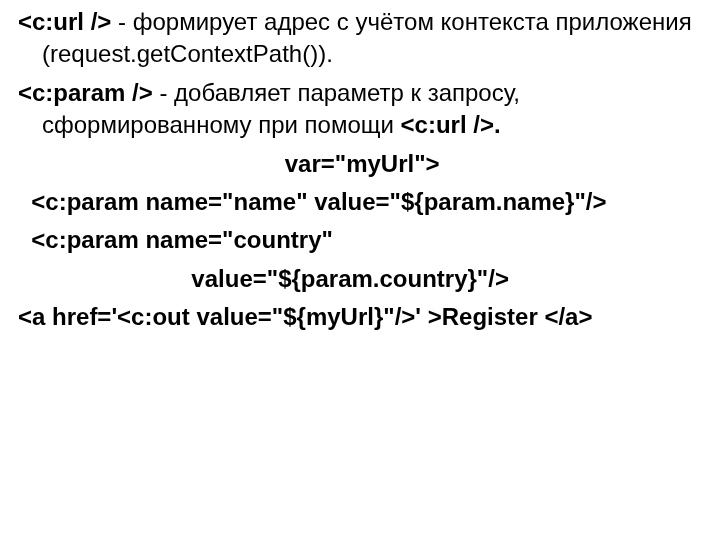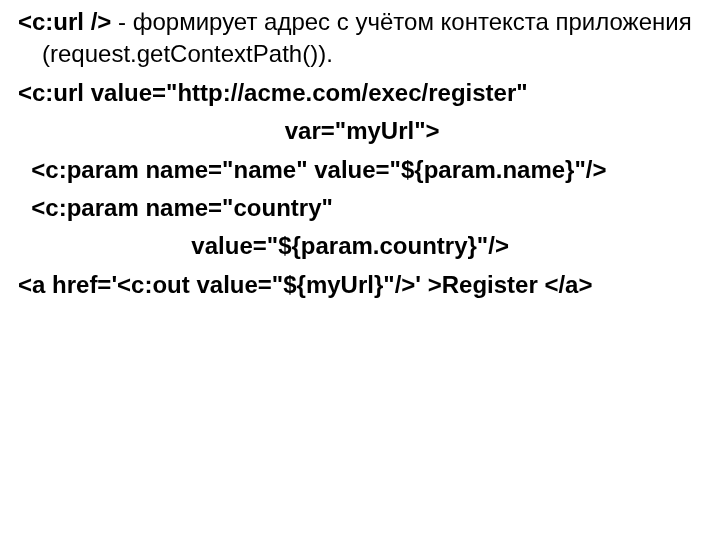--- a/index.html
+++ b/index.html
@@ -37,24 +37,26 @@
 </style>
 </head>
 <body>
 
 <div class="slide">
 
   <p class="para">
     <span class="bold">&lt;c:url /&gt;</span><span> - формирует адрес с учётом контекста приложения (request.getContextPath()).</span>
   </p>
 
+  <p class="para">
+    <span class="bold">&lt;c:param /&gt;</span><span> - добавляет параметр к запросу, сформированному при помощи </span><span class="bold">&lt;c:url /&gt;.</span>
+  </p>
 
 
   <div class="code-block">
-    <div class="line">&lt;c:url value="http://acme.com/exec/register"</div>
     <div class="line">                                        var="myUrl"&gt;</div>
     <div class="line">  &lt;c:param name="name" value="${param.name}"/&gt;</div>
     <div class="line">  &lt;c:param name="country"</div>
     <div class="line">                          value="${param.country}"/&gt;</div>
     <div class="line">&lt;a href='&lt;c:out value="${myUrl}"/&gt;' &gt;Register &lt;/a&gt;</div>
   </div>
 
 </div>
 
 </body></html>

